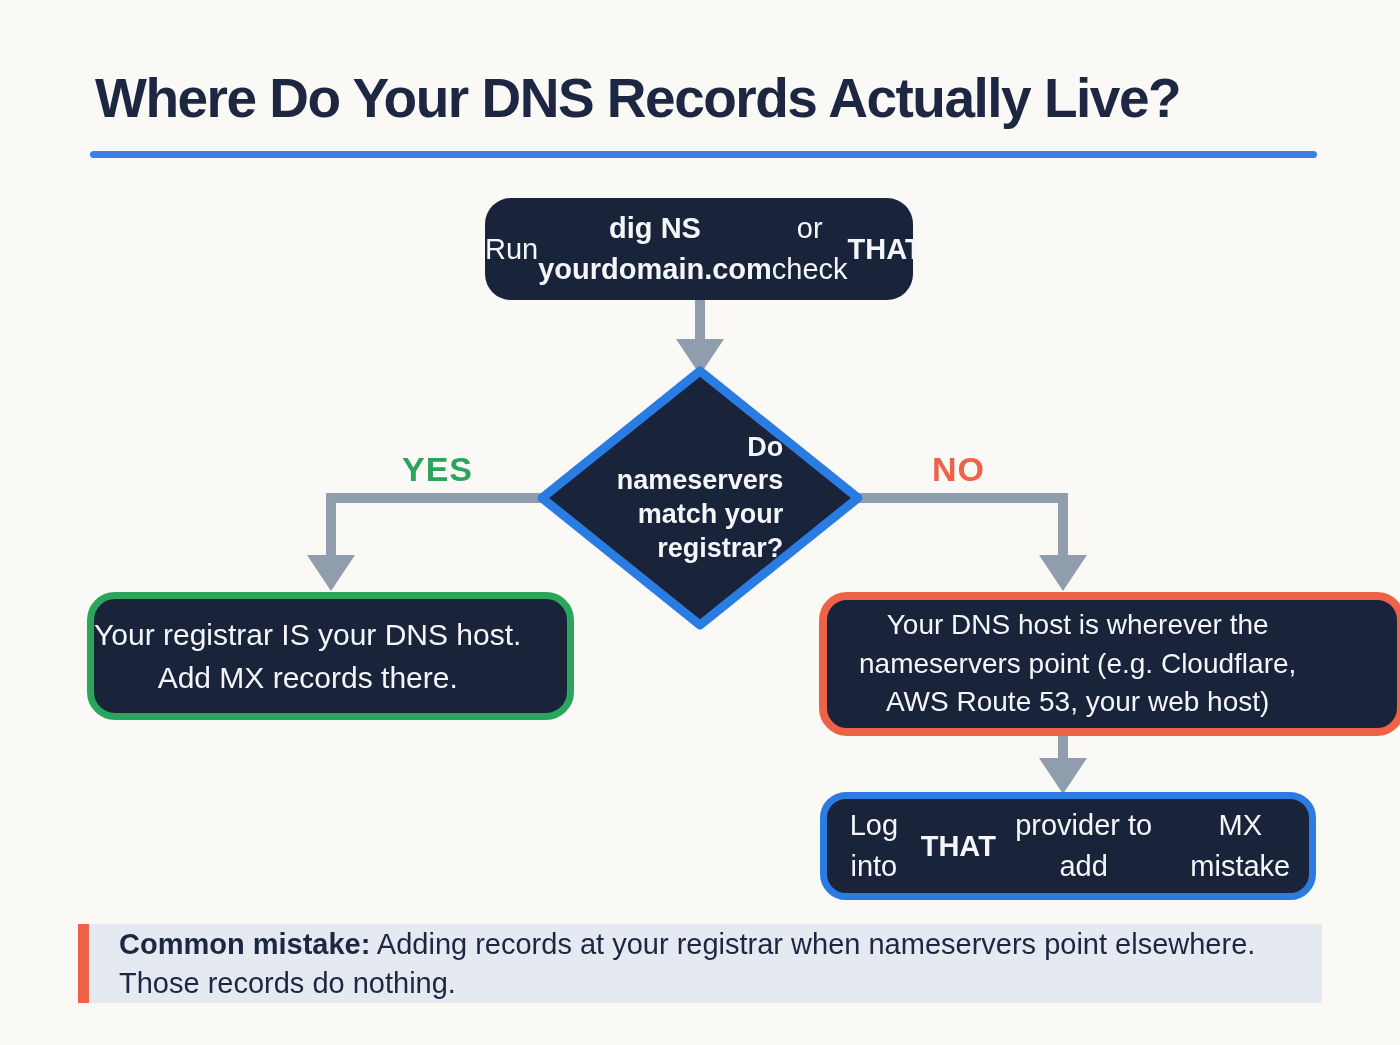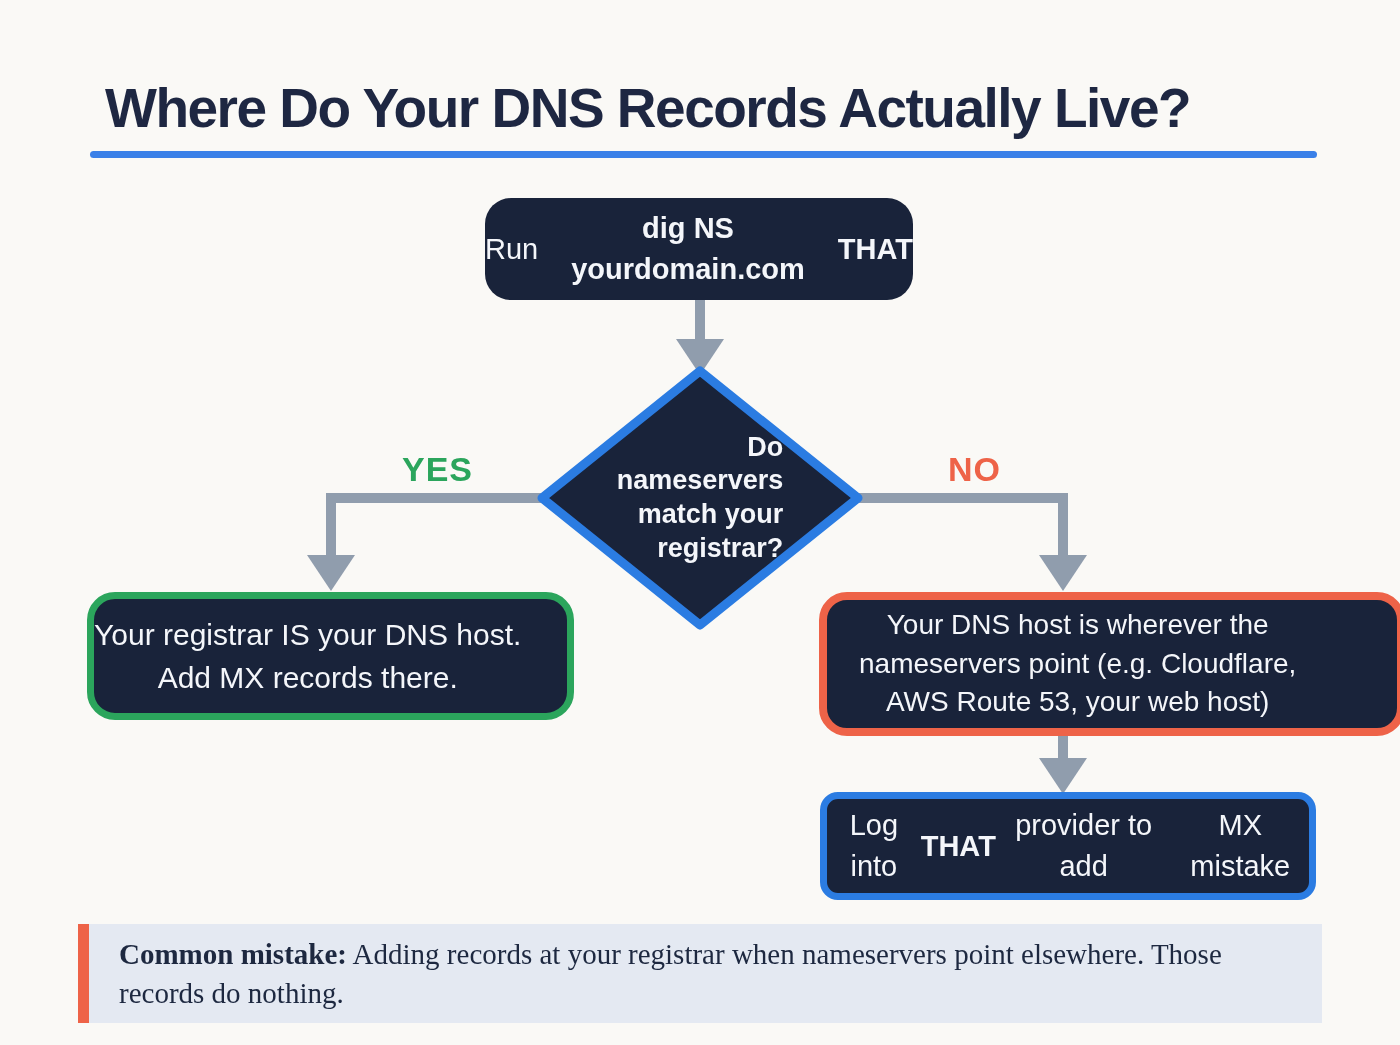--- a/index.html
+++ b/index.html
@@ -1,21 +1,21 @@
 <!DOCTYPE html>
 <html><head>
 <meta charset="utf-8">
 <style>
   html,body{margin:0;padding:0;}
   .canvas{
     position:relative;width:1400px;height:1045px;overflow:hidden;
     background:#faf9f6;font-family:"Liberation Sans",sans-serif;
   }
   .title{
-    position:absolute;left:95px;top:66px;margin:10px;
+    position:absolute;left:95px;top:66px;margin:0;
     font-size:55px;font-weight:bold;letter-spacing:-1.5px;color:#1e2742;
   }
   .title-underline{
     position:absolute;left:90px;top:151px;width:1227px;height:7px;border-radius:4px;
   }
   .node{
     position:absolute;box-sizing:border-box;display:flex;align-items:center;justify-content:space-between;
     text-align:center;color:#f4f6fa;
   }
   .start-box{
@@ -40,36 +40,36 @@
     position:absolute;left:536px;top:365px;width:328px;height:266px;
   }
   .diamond-wrap svg{position:absolute;left:0;top:0;width:100%;height:100%;}
   .diamond-text{
     position:absolute;left:0;top:0;width:100%;height:100%;
     display:flex;align-items:center;justify-content:center;text-align:right;
     font-size:27px;font-weight:bold;line-height:1.25;color:#f4f6fa;
   }
   .branch-label{position:absolute;font-size:34px;font-weight:bold;letter-spacing:1px;}
   .yes-label{left:402px;top:450px;}
-  .no-label{left:932px;top:450px;margin-left:16px;}
+  .no-label{left:932px;top:450px;}
   .yes-box{
     left:87px;top:592px;width:487px;height:128px;border:7px solid;border-radius:28px;
     font-size:30px;line-height:1.45;
   }
   .no-box{
     left:819px;top:592px;width:586px;height:144px;border:8px solid;border-radius:28px;
     font-size:28px;line-height:1.38;padding-left:32px;
   }
   .action-box{
-    left:820px;top:792px;width:496px;height:108px;border:7px solid;border-radius:18px;
+    left:820px;top:792px;width:496px;height:108px;border:7px solid;border-radius:26px;
     font-size:29px;line-height:1.4;
   }
   .callout{
-    position:absolute;left:78px;top:924px;width:1244px;height:99px;box-sizing:border-box;
-    border-left:11px solid;display:flex;align-items:center;font-family:Liberation Serif, serif;
+    position:absolute;left:78px;top:924px;width:1244px;height:79px;box-sizing:border-box;
+    border-left:11px solid;display:flex;align-items:center;
   }
   .callout p{
     margin:0;padding:0 24px 0 30px;font-size:29px;line-height:1.33;color:#1d2840;
   }
 </style>
 </head>
 <body>
 
 <div class="canvas">
 
@@ -87,20 +87,21 @@
   <div class="seg v-no" style="background-color: rgb(144, 157, 173);"></div>
   <div class="arrow-head head-no" style="border-top-color: rgb(144, 157, 173);"></div>
 
   <div class="seg stem-2" style="background-color: rgb(144, 157, 173);"></div>
   <div class="arrow-head head-2" style="border-top-color: rgb(144, 157, 173);"></div>
 
   <div class="node start-box" style="background-color: rgb(25, 35, 58); color: rgb(244, 246, 250);">
       <span>Run </span>
       <b>dig NS yourdomain.com</b>
       <br>
+      <span>or check </span>
       <b>THAT</b>
     </div>
 
   <div class="diamond-wrap">
     <svg viewBox="0 0 328 266">
       <polygon points="164,6 322,133 164,260 6,133" stroke-width="9" stroke-linejoin="round" fill="#19233a" stroke="#2b7ce2"></polygon>
     </svg>
     <div class="diamond-text" style="color: rgb(244, 246, 250);">Do<br>nameservers<br>match your<br>registrar?</div>
   </div>
 

